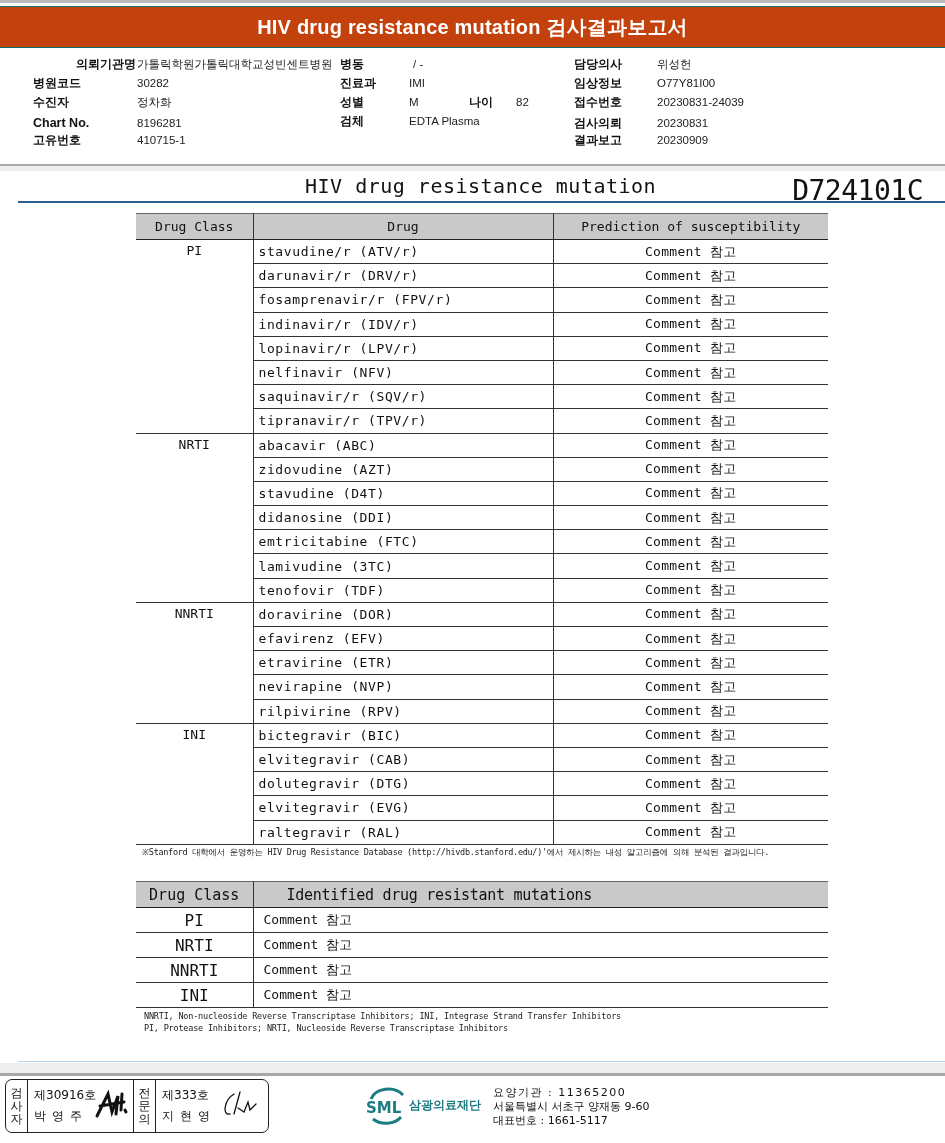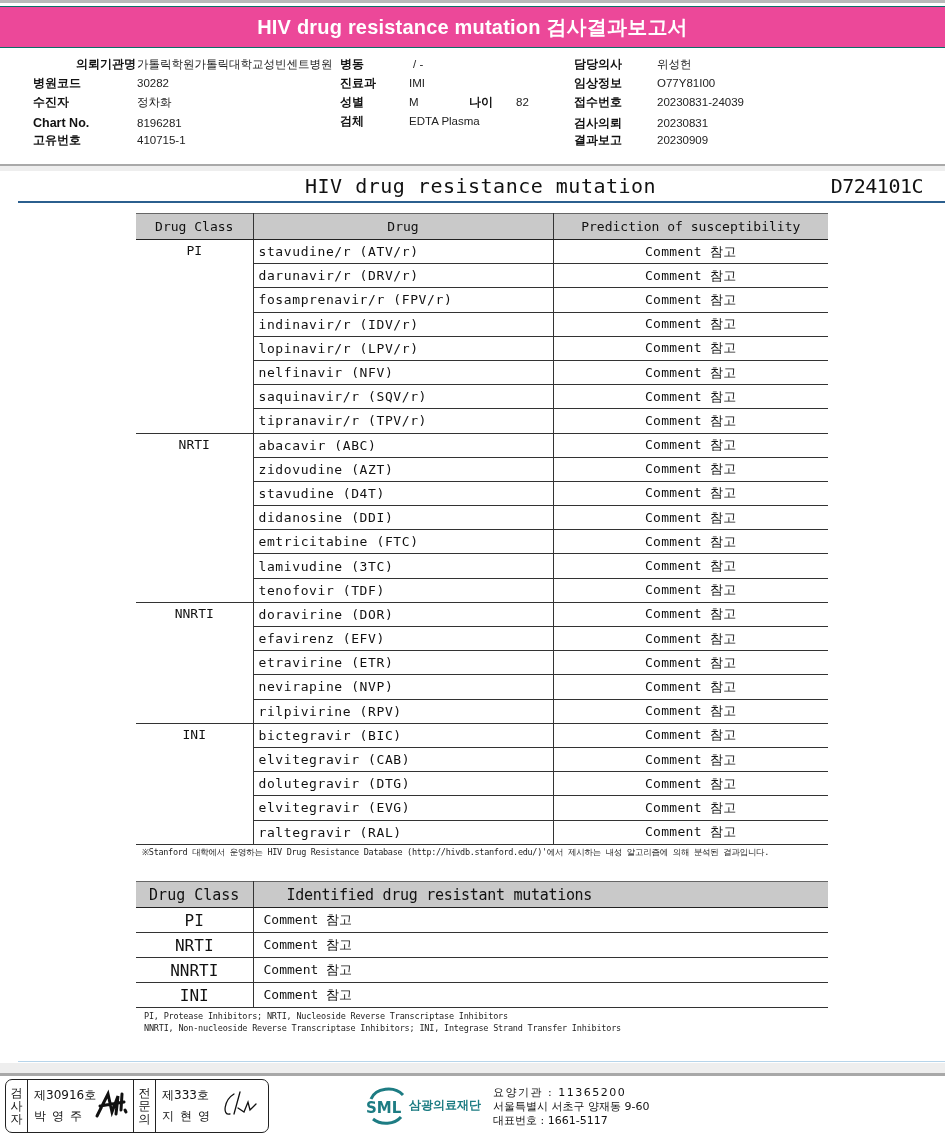--- a/index.html
+++ b/index.html
@@ -1,34 +1,34 @@
 <!DOCTYPE html>
 <html><head>
 <meta charset="utf-8">
 <style>
   * { box-sizing: border-box; margin: 0; padding: 0; }
   html, body { width: 945px; height: 1143px; background: #ffffff; overflow: hidden; }
   body { font-family: "DejaVu Sans", sans-serif; color: #111; position: relative; }
 
   .top-rule { position: absolute; left: 0; top: 0; width: 945px; height: 3px; background: #b9b9b9; }
-  .title-bar { position: absolute; left: 0; top: 6px; width: 945px; height: 42px; background: #ec4899;
+  .title-bar { position: absolute; left: 0; top: 6px; width: 945px; height: 42px; background: #c2410c;
     border-top: 1px solid #0a6f67; border-bottom: 1px solid #0a6f67;
     display: flex; align-items: center; justify-content: center; }
   .title-bar span { color: #fff; font-family: "Liberation Sans", sans-serif; font-weight: bold; font-size: 20px; letter-spacing: 0.2px; }
 
   .info { position: absolute; font-size: 11.5px; line-height: 19px; }
   .info .lbl { position: absolute; font-weight: bold; font-size: 12px; white-space: nowrap; }
   .info .val { position: absolute; font-family: "Liberation Sans", sans-serif; font-size: 11.5px; white-space: nowrap; color: #222; }
 
   .sep-gray { position: absolute; left: 0; top: 164px; width: 945px; height: 2px; background: #a9a9a9; }
   .sep-band { position: absolute; left: 0; top: 166px; width: 945px; height: 5px; background: #eeeeee; }
 
   .report-title { position: absolute; left: 0; top: 172px; width: 945px; height: 30px; }
   .report-title .main { position: absolute; left: 305px; top: 2px; font-family: "DejaVu Sans Mono", monospace; font-size: 20px; letter-spacing: 0.5px; }
-  .report-title .code { position: absolute; right: 22px; top: 2px; font-family: "DejaVu Sans Mono", monospace; font-size: 20px; letter-spacing: -0.5px; }
+  .report-title .code { position: absolute; right: 22px; top: 2px; font-family: "DejaVu Sans Mono", monospace; font-size: 28px; letter-spacing: -0.5px; }
   .blue-rule { position: absolute; left: 18px; top: 201px; width: 927px; height: 2px; background: #2b5f8e; }
 
   table { border-collapse: collapse; font-family: "DejaVu Sans Mono", monospace; }
   .t1 { position: absolute; left: 136px; top: 213px; width: 692px; }
   .t1 th { background: #c9c9c9; font-weight: normal; font-size: 13px; height: 26px; border-top: 1px solid #666; border-bottom: 1px solid #222; }
   .t1 td { height: 24.2px; font-size: 13px; border-bottom: 1px solid #333; padding: 0; }
   .t1 .cls { width: 117px; text-align: center; vertical-align: top; padding-top: 3px; border-right: 1px solid #333; }
   .t1 .drug { width: 300px; padding-left: 5px; border-right: 1px solid #333; letter-spacing: 0.6px; }
   .t1 .pred { text-align: center; letter-spacing: 0.3px; }
   .t1 th.c1 { border-right: 1px solid #333; }
@@ -256,22 +256,22 @@
       <td class="mut">Comment 참고</td>
     </tr>
     <tr>
       <td class="cls">INI</td>
       <td class="mut">Comment 참고</td>
     </tr>
   </tbody>
 </table>
 
 <div class="abbr">
+  <div>NNRTI, Non-nucleoside Reverse Transcriptase Inhibitors; INI, Integrase Strand Transfer Inhibitors</div>
   <div>PI, Protease Inhibitors; NRTI, Nucleoside Reverse Transcriptase Inhibitors</div>
-  <div>NNRTI, Non-nucleoside Reverse Transcriptase Inhibitors; INI, Integrase Strand Transfer Inhibitors</div>
 </div>
 
 <div class="foot-blue"></div>
 <div class="foot-band"></div>
 <div class="foot-gray"></div>
 
 <div class="sign-box">
   <div class="vlbl">
     <span>검</span>
     <span>사</span>

